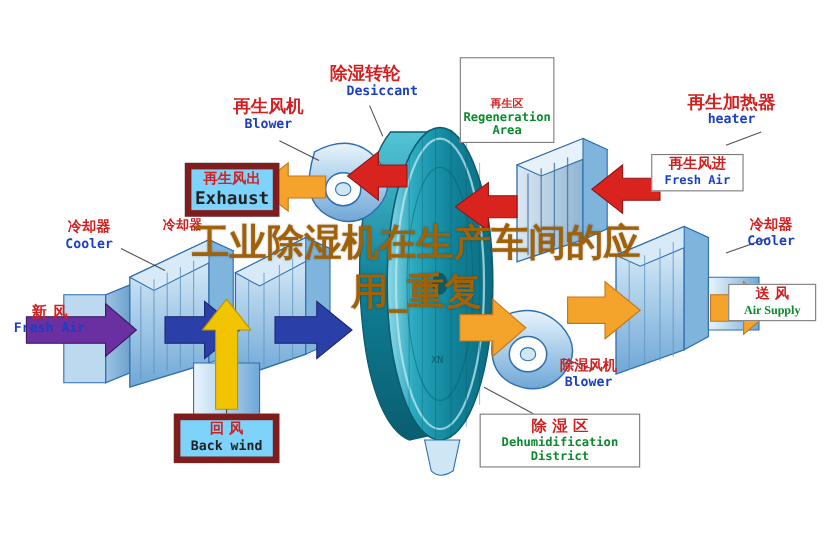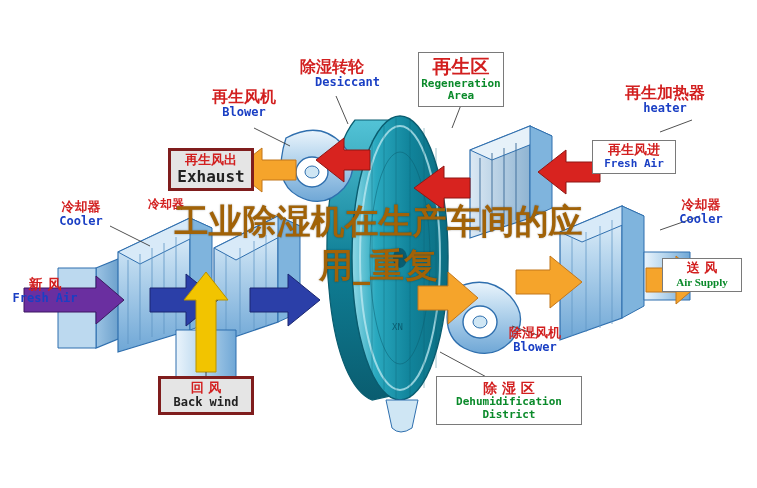--- a/index.html
+++ b/index.html
@@ -13,21 +13,21 @@
     box-sizing:border-box;
     text-align:center;
     line-height:1.15;
     font-weight:bold;
     letter-spacing:0px;
     white-space:nowrap;
   }
   .lbl .cn{display:block;font-family:"DejaVu Sans","Liberation Sans",sans-serif;}
   .lbl .en{display:block;font-family:"DejaVu Sans Mono","Liberation Mono",monospace;}
   
-  .box-orange{background:#e5e5e5;border:3px solid #7f1d1d;}
+  .box-orange{background:#7dd3fc;border:6px solid #7f1d1d;}
   .box-white{background:#ffffff;border:1px solid #7a7a7a;}
   .box-plain{background:transparent;border:none;}
   .t-red{color:#d21f1f;}
   .t-green{color:#0a8a2a;}
   .t-blue{color:#1a3fc4;}
   .t-dark{color:#222;}
 
   
   #watermark{
     position:absolute;left:0;top:200px;width:757px;
@@ -238,21 +238,21 @@
     <span class="cn t-red">除湿转轮</span>
     <span class="en t-blue" style="font-size:12px;text-align:right;">Desiccant</span>
   </div>
 
   <div class="lbl box-plain" style="left:196px;top:88px;width:96px;">
     <span class="cn t-red">再生风机</span>
     <span class="en t-blue" style="font-size:12px;">Blower</span>
   </div>
 
   <div class="lbl box-white" style="left:418px;top:52px;width:86px;padding:3px 2px;">
-    <span class="cn t-red" style="font-size:19px;">再生区</span>
+    <span class="cn t-red" style="font-size:10px;margin-top:33px;">再生区</span>
     <span class="en t-green" style="font-size:11px;white-space:normal;">Regeneration Area</span>
   </div>
 
   <div class="lbl box-plain" style="left:610px;top:84px;width:110px;">
     <span class="cn t-red">再生加热器</span>
     <span class="en t-blue" style="font-size:12px;">heater</span>
   </div>
 
   <div class="lbl box-white" style="left:592px;top:140px;width:84px;padding:2px;">
     <span class="cn t-red" style="font-size:13px;">再生风进</span>

